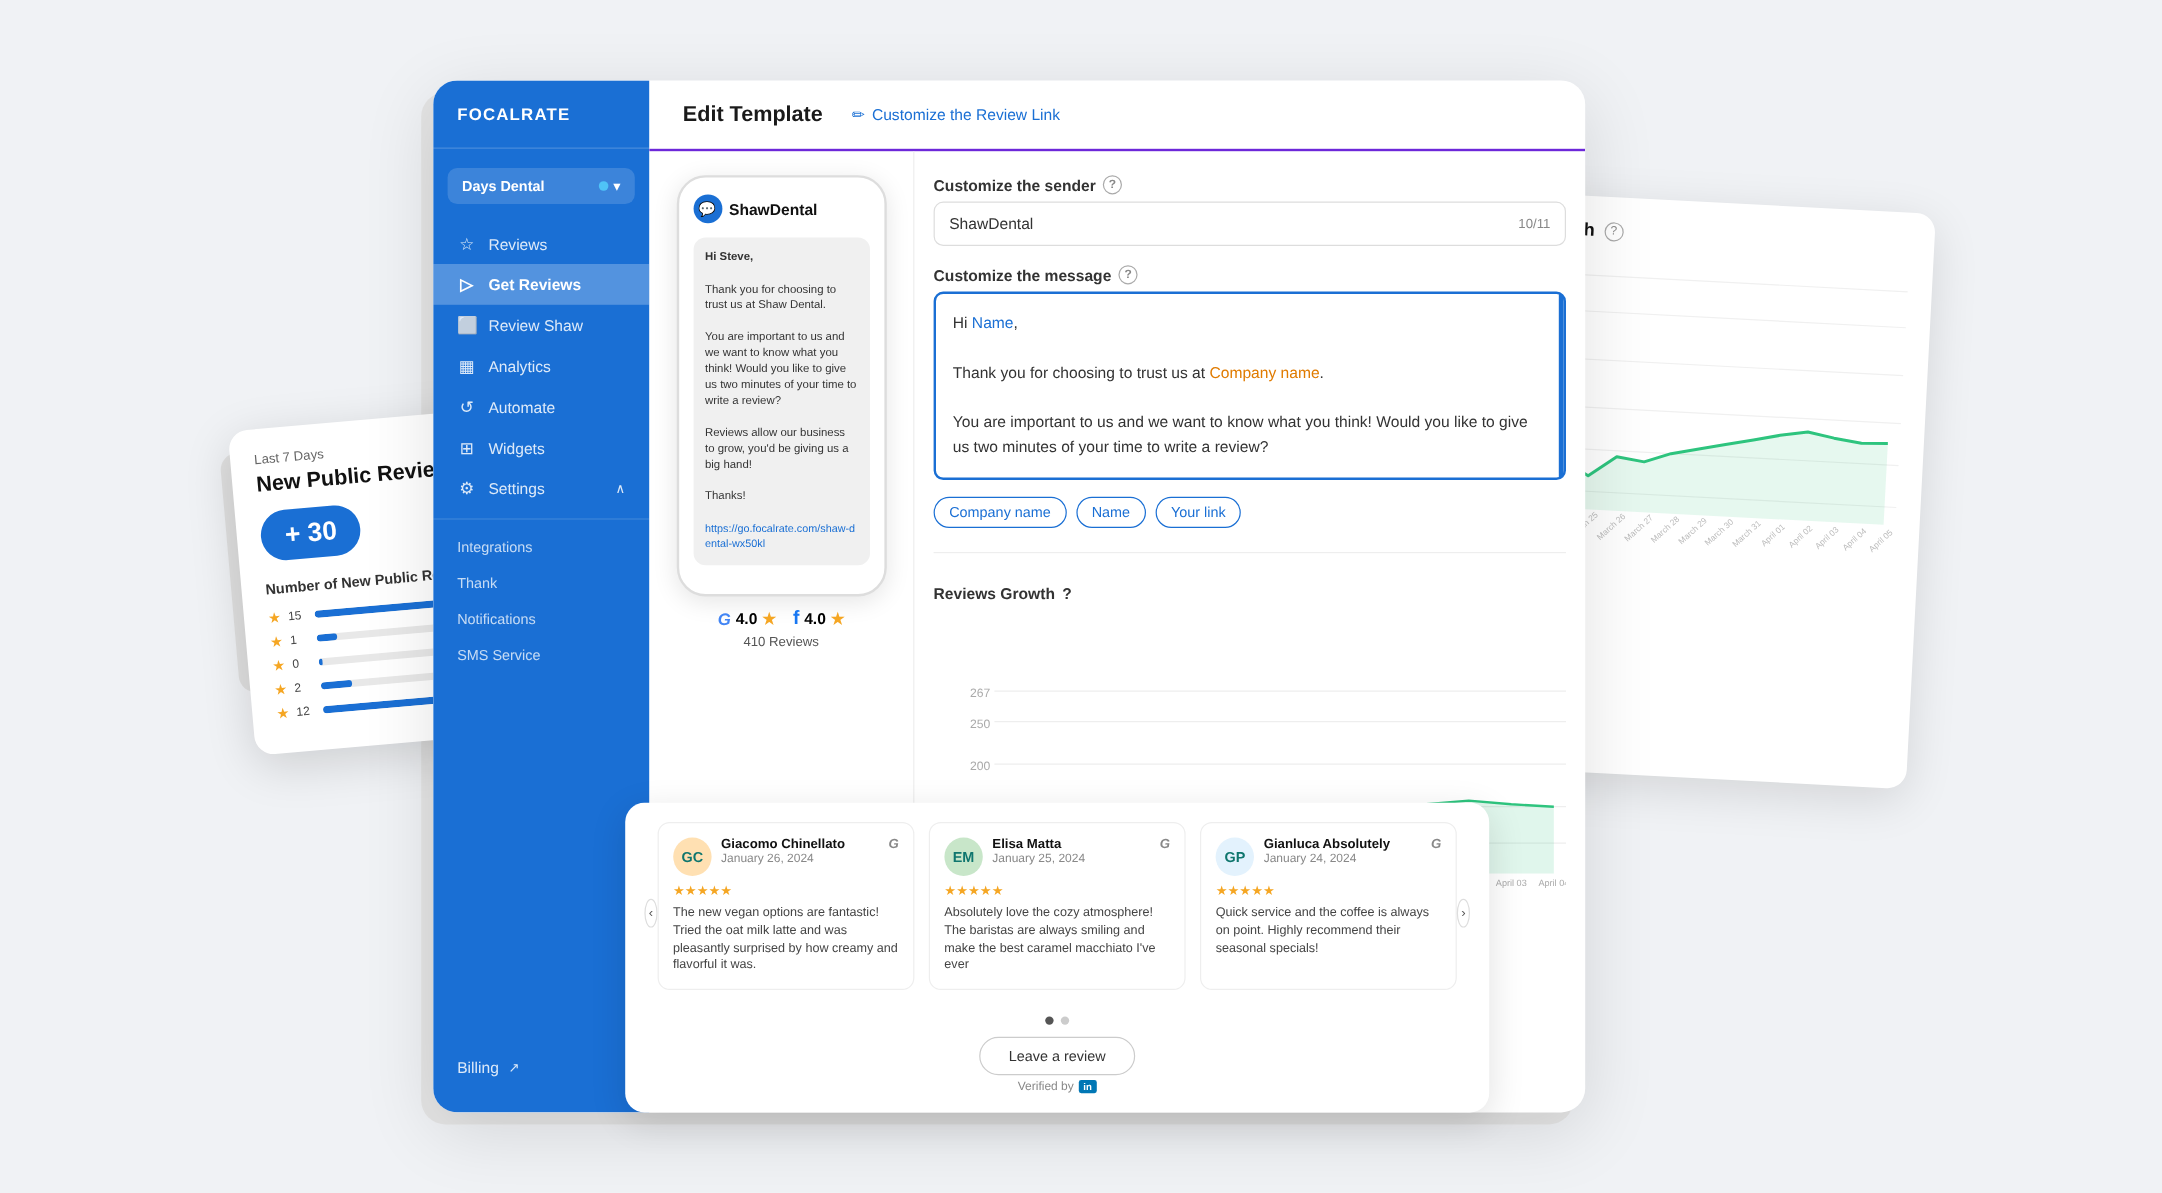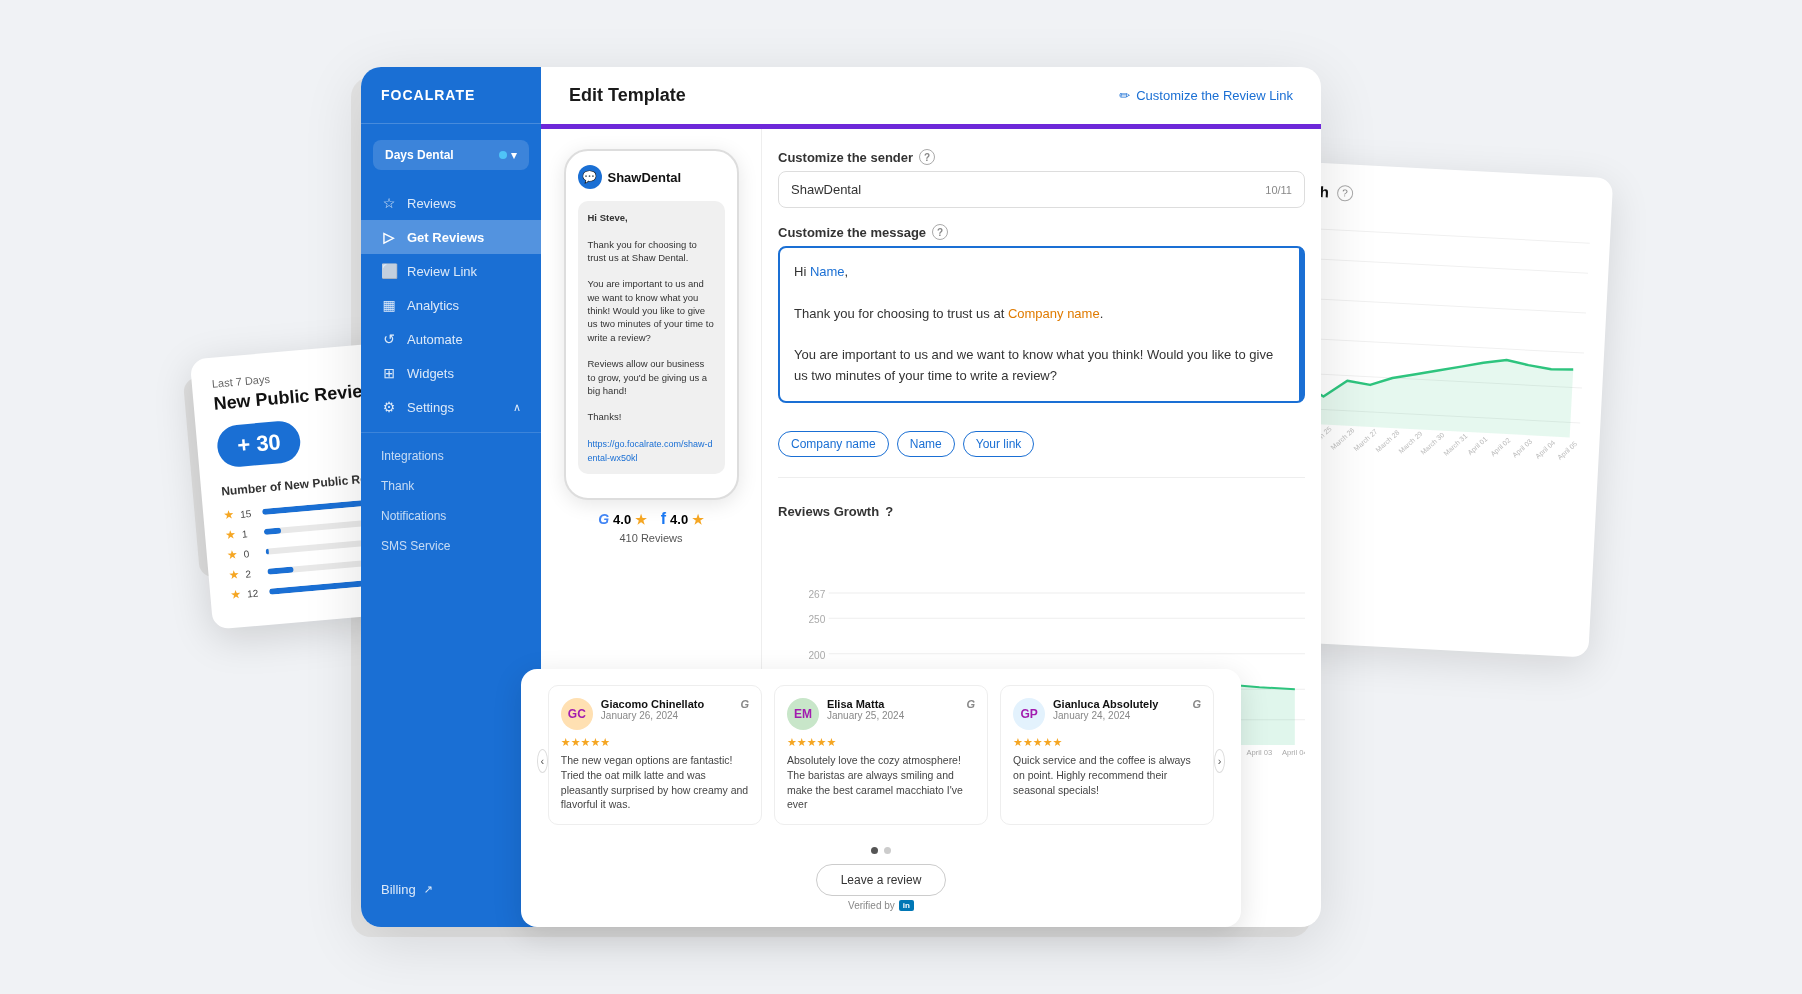--- a/index.html
+++ b/index.html
@@ -181,23 +181,24 @@
       flex: 1;
       display: flex;
       flex-direction: column;
       overflow: hidden;
     }
 
     
     .content-header {
       display: flex;
       align-items: center;
-      justify-content: space-between;
+      justify-content: flex-start;
       padding: 18px 28px;
-      border-bottom: 5px solid #6d28d9;
+      border-bottom: 2px solid #6d28d9;
+      gap: 24px;
     }
     .content-header-title {
       font-size: 18px;
       font-weight: 600;
       color: #1a1a1a;
     }
     .customize-link {
       color: #1a6fd4;
       font-size: 13px;
       display: flex;
@@ -317,21 +318,21 @@
       color: #333;
     }
     .sender-count { font-size: 11px; color: #888; }
     .message-box {
       border: 2px solid #1a6fd4;
       border-radius: 8px;
       padding: 14px;
       font-size: 13px;
       color: #333;
       line-height: 1.6;
-      margin-bottom: 28px;
+      margin-bottom: 14px;
       position: relative;
       min-height: 140px;
     }
     .message-box .blue-bar {
       position: absolute;
       right: 0;
       top: 0;
       bottom: 0;
       width: 4px;
       background: #1a6fd4;
@@ -402,21 +403,21 @@
       width: 32px;
       height: 32px;
       border-radius: 50%;
       background: #ddd;
       flex-shrink: 0;
       display: flex;
       align-items: center;
       justify-content: center;
       font-weight: 600;
       font-size: 12px;
-      color: #a21caf;
+      color: #0f766e;
     }
     .reviewer-info .reviewer-name { font-weight: 600; color: #111; font-size: 11px; }
     .reviewer-info .review-date { color: #888; font-size: 10px; }
     .review-stars { color: #f5a623; font-size: 11px; margin-bottom: 4px; }
     .review-text { color: #444; font-size: 10.5px; line-height: 1.4; }
     .g-badge { color: #888; font-size: 11px; font-style: italic; font-weight: 700; }
     .nav-arrow {
       width: 24px;
       height: 24px;
       border-radius: 50%;
@@ -564,21 +565,21 @@
       <div class="nav-item">
         <span class="nav-icon">☆</span>
         <span>Reviews</span>
       </div>
       <div class="nav-item active">
         <span class="nav-icon">▷</span>
         <span>Get Reviews</span>
       </div>
       <div class="nav-item">
         <span class="nav-icon">⬜</span>
-        <span>Review Link</span>
+        <span>Review Shaw</span>
       </div>
       <div class="nav-item">
         <span class="nav-icon">▦</span>
         <span>Analytics</span>
       </div>
       <div class="nav-item">
         <span class="nav-icon">↺</span>
         <span>Automate</span>
       </div>
       <div class="nav-item">

